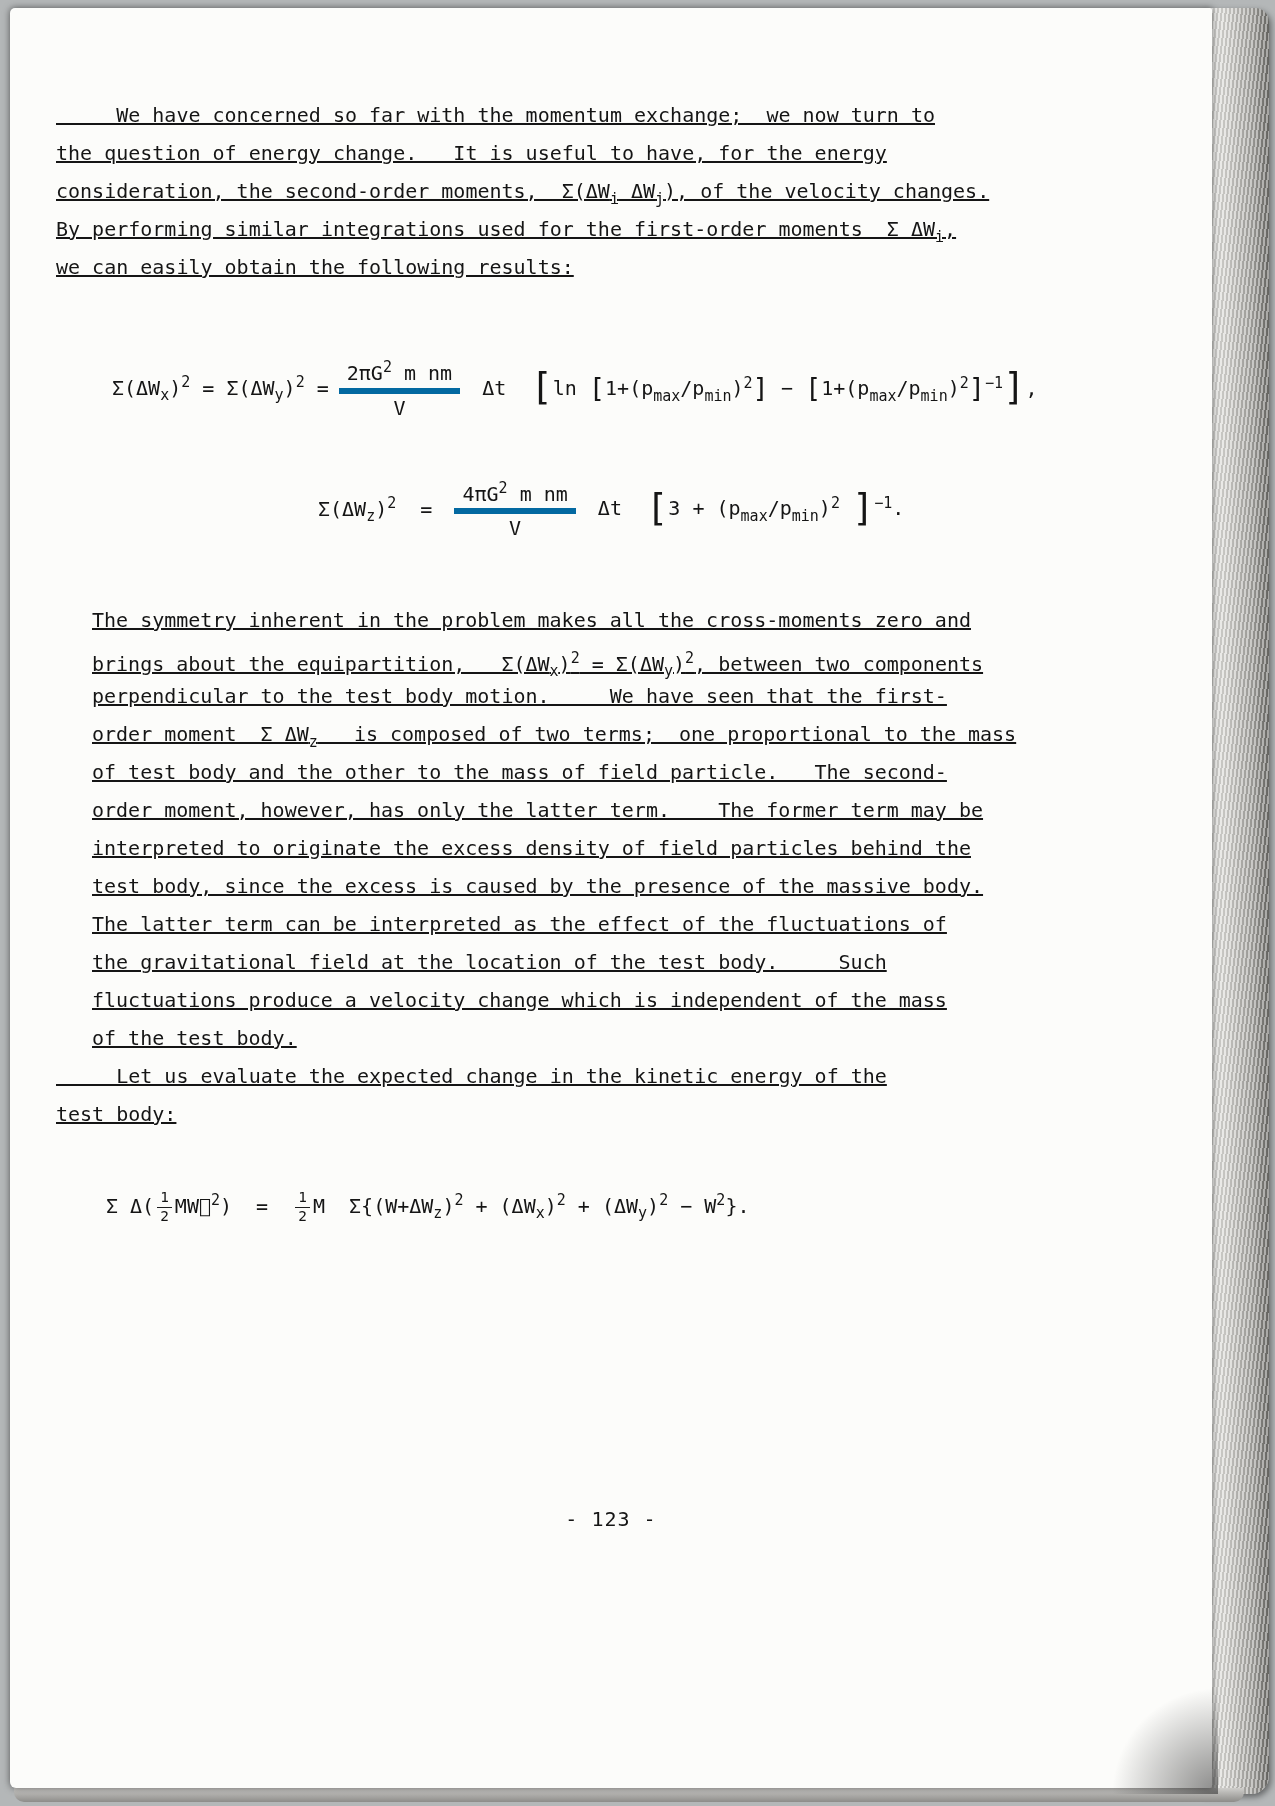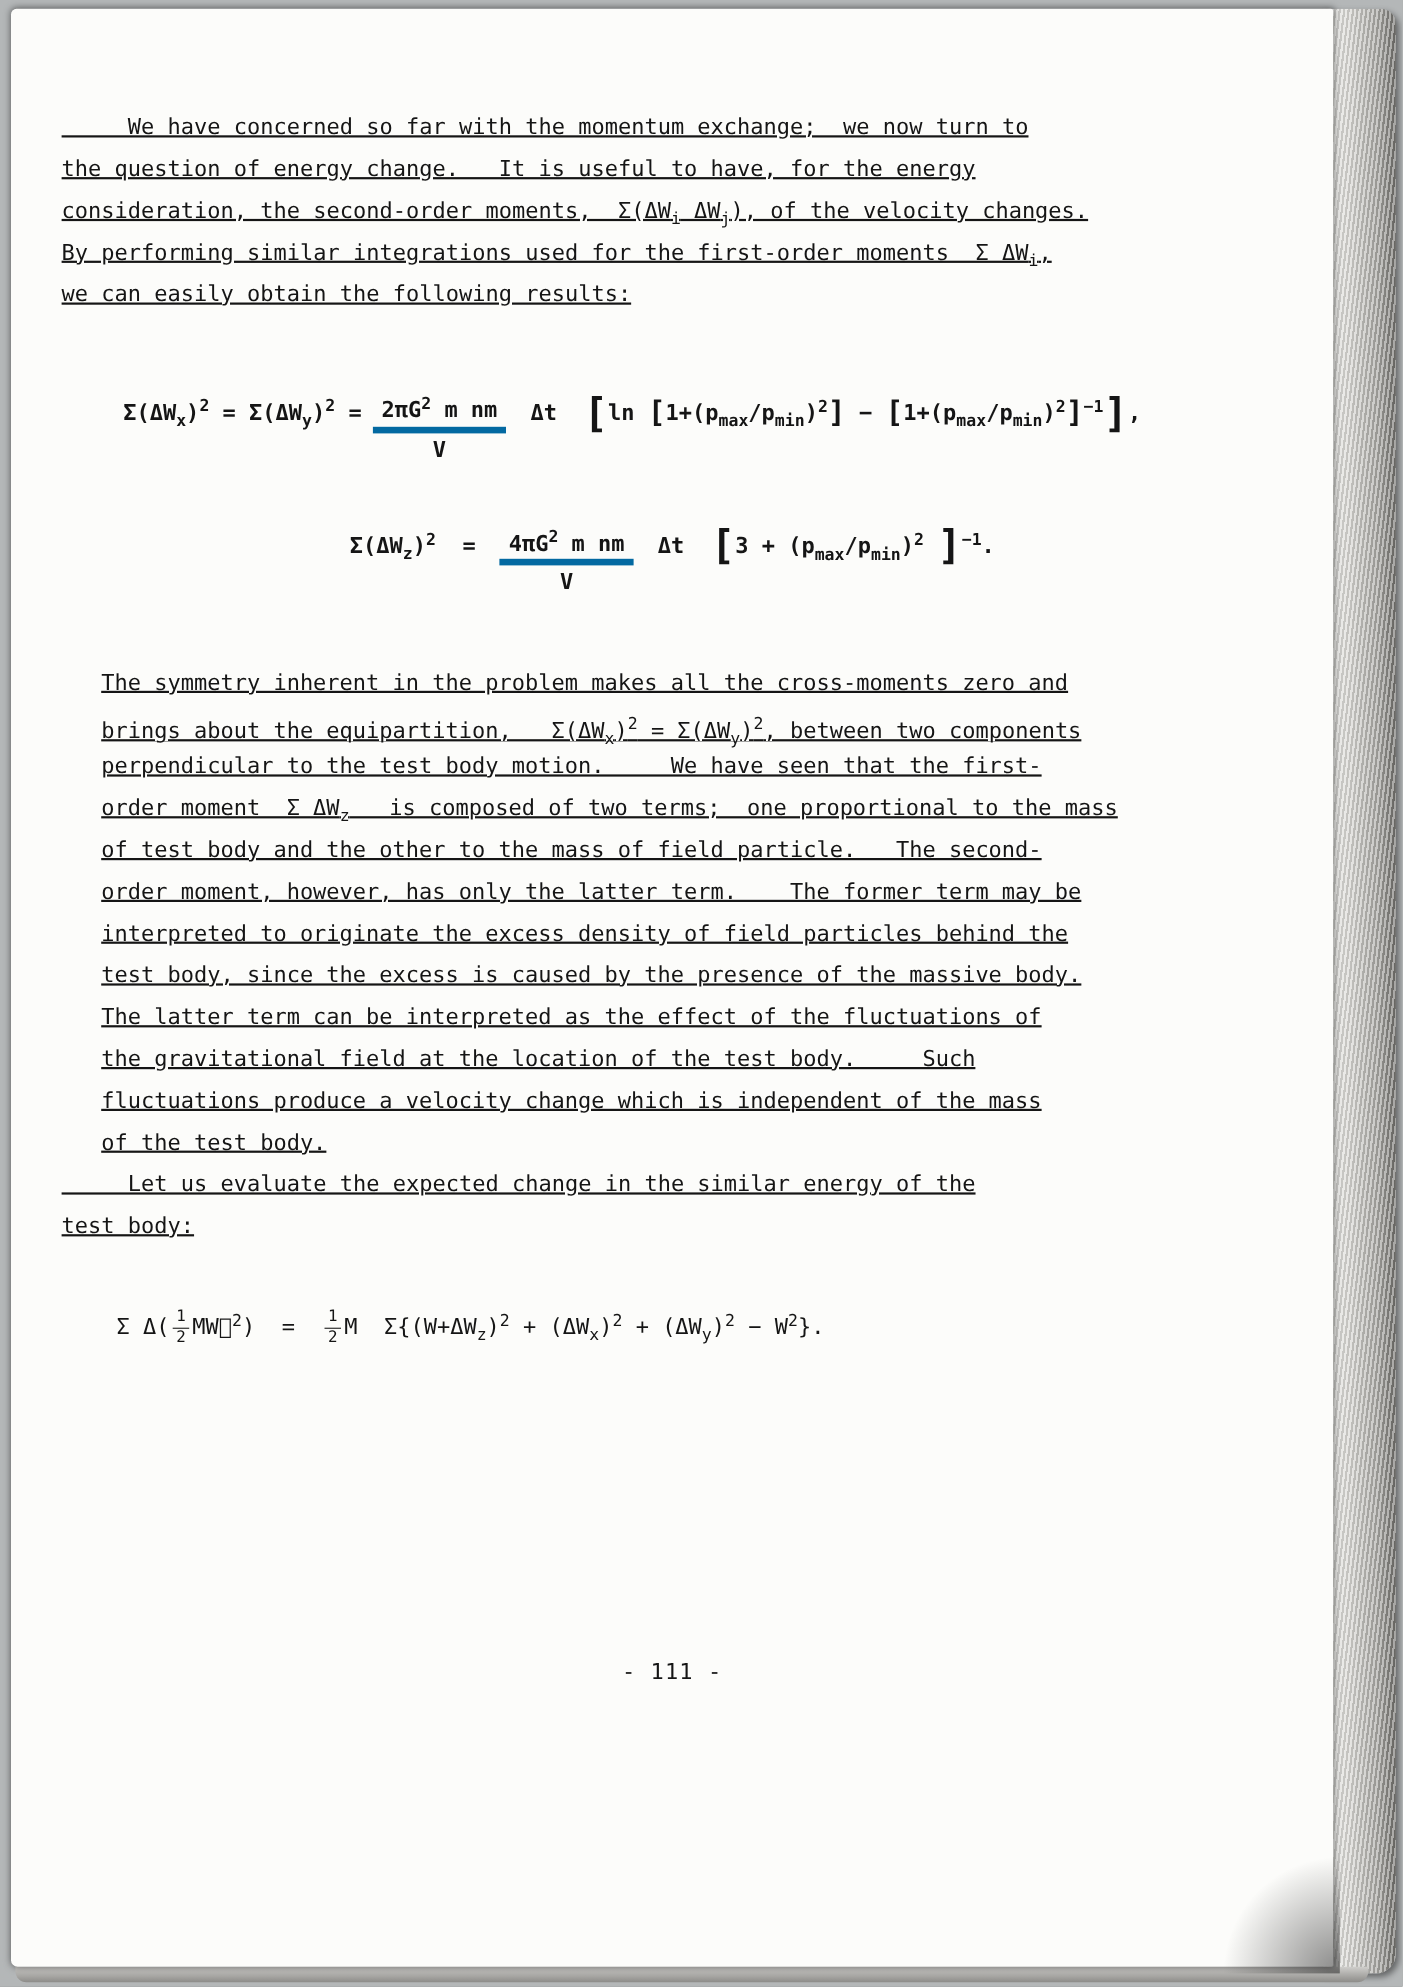--- a/index.html
+++ b/index.html
@@ -35,21 +35,21 @@
     background:radial-gradient(circle at 100% 100%, rgba(40,40,40,.55), rgba(40,40,40,0) 68%);
     pointer-events:none;
   }
   .para{white-space:pre;text-decoration:underline;}
   .text-line{height:38px;white-space:pre;}
   .sub{font-size:0.75em;vertical-align:-0.38em;}
   .sup{font-size:0.75em;vertical-align:0.5em;}
   .big{font-size:185%;line-height:1;vertical-align:middle;position:relative;top:-0.04em;}
   .med{font-size:135%;line-height:1;vertical-align:-0.06em;}
   .equation{white-space:pre;line-height:1.5;}
-  .eqrow{display:flex;align-items:flex-start;font-weight:bold;}
+  .eqrow{display:flex;align-items:center;}
   .eq1{margin:52px 0 0 258px;}
   .eq2{margin:72px 0 0 56px;}
   .eq3{margin:58px 0 0 262px;}
   .eq4{margin:56px 0 0 50px;}
   .para2{margin-top:60px;margin-left:36px;}
   .frac{display:inline-flex;flex-direction:column;align-items:center;vertical-align:middle;margin:0 10px;line-height:1.25;}
   .frac .num{border-bottom:6px solid #0369a1;padding:0 8px 2px;}
   .frac .den{padding-top:2px;}
   .sfrac{display:inline-flex;flex-direction:column;align-items:center;font-size:0.72em;line-height:1.05;vertical-align:middle;margin:0 3px;}
   .sfrac .sfn{border-bottom:1.5px solid #1c1c1c;padding:0 3px 1px;}
@@ -81,21 +81,21 @@
       <span><span>Σ(ΔW</span><span class="sub">z</span><span>)</span><span class="sup">2</span><span>  = </span></span>
       <span class="frac">
         <span class="num"><span>4πG</span><span class="sup">2</span><span> m nm</span></span>
         <span class="den">V</span>
       </span>
       <span><span> Δt  </span><span class="big">[</span><span>3 + (p</span><span class="sub">max</span><span>/p</span><span class="sub">min</span><span>)</span><span class="sup">2</span><span> </span><span class="big">]</span><span class="sup">−1</span><span>.</span></span>
     </div>
 
     <div class="para para2"><div class="text-line"><span>The symmetry inherent in the problem makes all the cross-moments zero and</span></div><div class="text-line"><span>brings about the equipartition,   Σ(ΔW</span><span class="sub">x</span><span>)</span><span class="sup">2</span><span> = Σ(ΔW</span><span class="sub">y</span><span>)</span><span class="sup">2</span><span>, between two components</span></div><div class="text-line"><span>perpendicular to the test body motion.     We have seen that the first-</span></div><div class="text-line"><span>order moment  Σ ΔW</span><span class="sub">z</span><span>   is composed of two terms;  one proportional to the mass</span></div><div class="text-line"><span>of test body and the other to the mass of field particle.   The second-</span></div><div class="text-line"><span>order moment, however, has only the latter term.    The former term may be</span></div><div class="text-line"><span>interpreted to originate the excess density of field particles behind the</span></div><div class="text-line"><span>test body, since the excess is caused by the presence of the massive body.</span></div><div class="text-line"><span>The latter term can be interpreted as the effect of the fluctuations of</span></div><div class="text-line"><span>the gravitational field at the location of the test body.     Such</span></div><div class="text-line"><span>fluctuations produce a velocity change which is independent of the mass</span></div><div class="text-line"><span>of the test body.</span></div></div>
 
-    <div class="para"><div class="text-line"><span>     Let us evaluate the expected change in the similar energy of the</span></div><div class="text-line"><span>test body:</span></div></div>
+    <div class="para"><div class="text-line"><span>     Let us evaluate the expected change in the kinetic energy of the</span></div><div class="text-line"><span>test body:</span></div></div>
 
     <div class="equation eq4"><span>Σ Δ(</span><span class="sfrac"><span class="sfn">1</span><span class="sfd">2</span></span><span>MW⃗</span><span class="sup">2</span><span>)  =  </span><span class="sfrac"><span class="sfn">1</span><span class="sfd">2</span></span><span>M  Σ{(W+ΔW</span><span class="sub">z</span><span>)</span><span class="sup">2</span><span> + (ΔW</span><span class="sub">x</span><span>)</span><span class="sup">2</span><span> + (ΔW</span><span class="sub">y</span><span>)</span><span class="sup">2</span><span> − W</span><span class="sup">2</span><span>}.</span></div>
 
-    <div class="page-number">- 111 -</div>
+    <div class="page-number">- 123 -</div>
 
     <div class="corner-shade"></div>
   </div>
 </div>
 
 </body></html>

